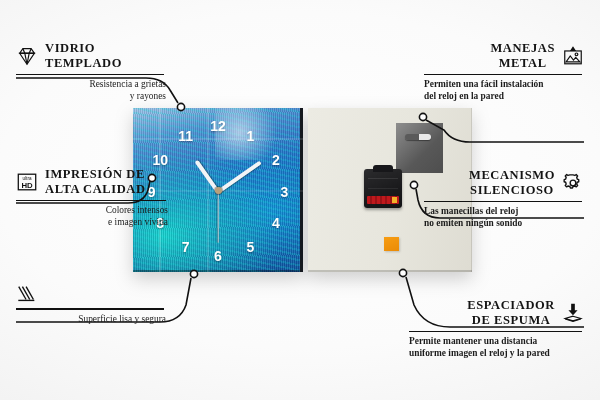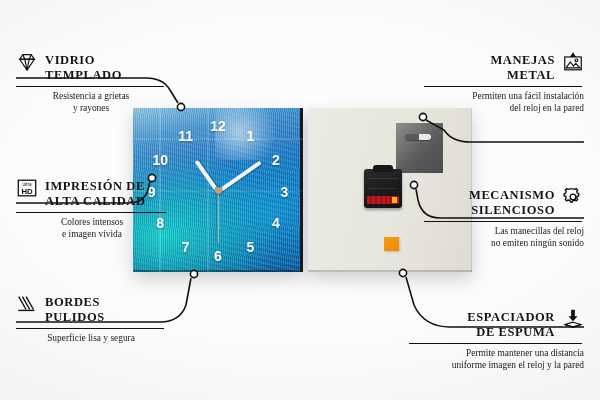--- a/index.html
+++ b/index.html
@@ -89,33 +89,32 @@
     box-shadow:1px 1px 2px rgba(0,0,0,.18);
   }
 
   
   .callout{position:absolute;}
   .co-head{display:flex;align-items:center;gap:7px;}
   .co-title{
     font-family:"Liberation Serif",serif;font-weight:700;font-size:12.5px;
     letter-spacing:.6px;color:#141414;line-height:1.18;text-transform:uppercase;
     white-space:pre-line;
-    margin-top:12px;
   }
   .rule{height:1.5px;background:#111;margin-top:3px;}
   .co-desc{
     font-family:"Liberation Serif",serif;font-size:9.4px;color:#1c1c1c;
     line-height:1.3;margin-top:3px;white-space:pre-line;
   }
   .left .co-head{justify-content:flex-start;}
   .left .co-title{text-align:left;}
-  .left .co-desc{text-align:center;}
+  .left .co-desc{text-align:right;}
   .right .co-head{justify-content:flex-end;flex-direction:row;}
-  .right .co-title{text-align:right;}
-  .right .co-desc{text-align:right;}
+  .right .co-title{text-align:center;}
+  .right .co-desc{text-align:left;font-weight:bold;}
 
   .ico{width:22px;height:22px;flex:0 0 22px;display:block;}
   .ico svg{display:block;width:22px;height:22px;}
 
   .lines{position:absolute;inset:0;pointer-events:none;}
 </style>
 </head>
 <body>
 
 <div class="stage">
@@ -212,22 +211,20 @@
   <div class="callout left" style="left:16px;top:283px;width:150px;">
     <div class="co-head">
       <span class="ico">
         <svg viewBox="0 0 24 24" fill="none" stroke="#111" stroke-width="1.5">
           <path d="M3 4 L11 18"></path>
             <path d="M7 4 L15 18"></path>
             <path d="M11 4 L19 18"></path>
           <path d="M2.5 19 H20"></path>
         </svg>
       </span>
-      <span class="co-title">BORDES
-PULIDOS</span>
     </div>
     <div class="rule" style="width:148px"></div>
     <div class="co-desc">Superficie lisa y segura</div>
   </div>
 
   <div class="callout right" style="right:16px;top:41px;width:160px;">
     <div class="co-head">
       <span class="co-title">MANEJAS
 METAL</span>
       <span class="ico">
@@ -237,21 +234,21 @@
           <path d="M4.5 18.5 L9 12 L12.5 16.5 L15 13.5 L19.5 18.5 Z"></path>
           <circle cx="15.8" cy="10.2" r="1.5"></circle>
         </svg>
       </span>
     </div>
     <div class="rule" style="width:158px"></div>
     <div class="co-desc">Permiten una fácil instalación
 del reloj en la pared</div>
   </div>
 
-  <div class="callout right" style="right:16px;top:176px;width:160px;">
+  <div class="callout right" style="right:16px;top:168px;width:160px;">
     <div class="co-head">
       <span class="co-title">MECANISMO
 SILENCIOSO</span>
       <span class="ico">
         <svg viewBox="0 0 24 24" fill="none" stroke="#111" stroke-width="1.5">
           <path d="M12 3.2 l2.1 .55 1.35 -1.0 1.6 1.6 -1.0 1.35 .55 2.1 1.65 .55 0 2.3 -1.65 .55 -.55 2.1 1.0 1.35 -1.6 1.6 -1.35 -1.0 -2.1 .55 -.55 1.65 -2.3 0 -.55 -1.65 -2.1 -.55 -1.35 1.0 -1.6 -1.6 1.0 -1.35 -.55 -2.1 -1.65 -.55 0 -2.3 1.65 -.55 .55 -2.1 -1.0 -1.35 1.6 -1.6 1.35 1.0 2.1 -.55 z" stroke-linejoin="round"></path>
           <circle cx="12" cy="12" r="3.1"></circle>
         </svg>
       </span>
     </div>

